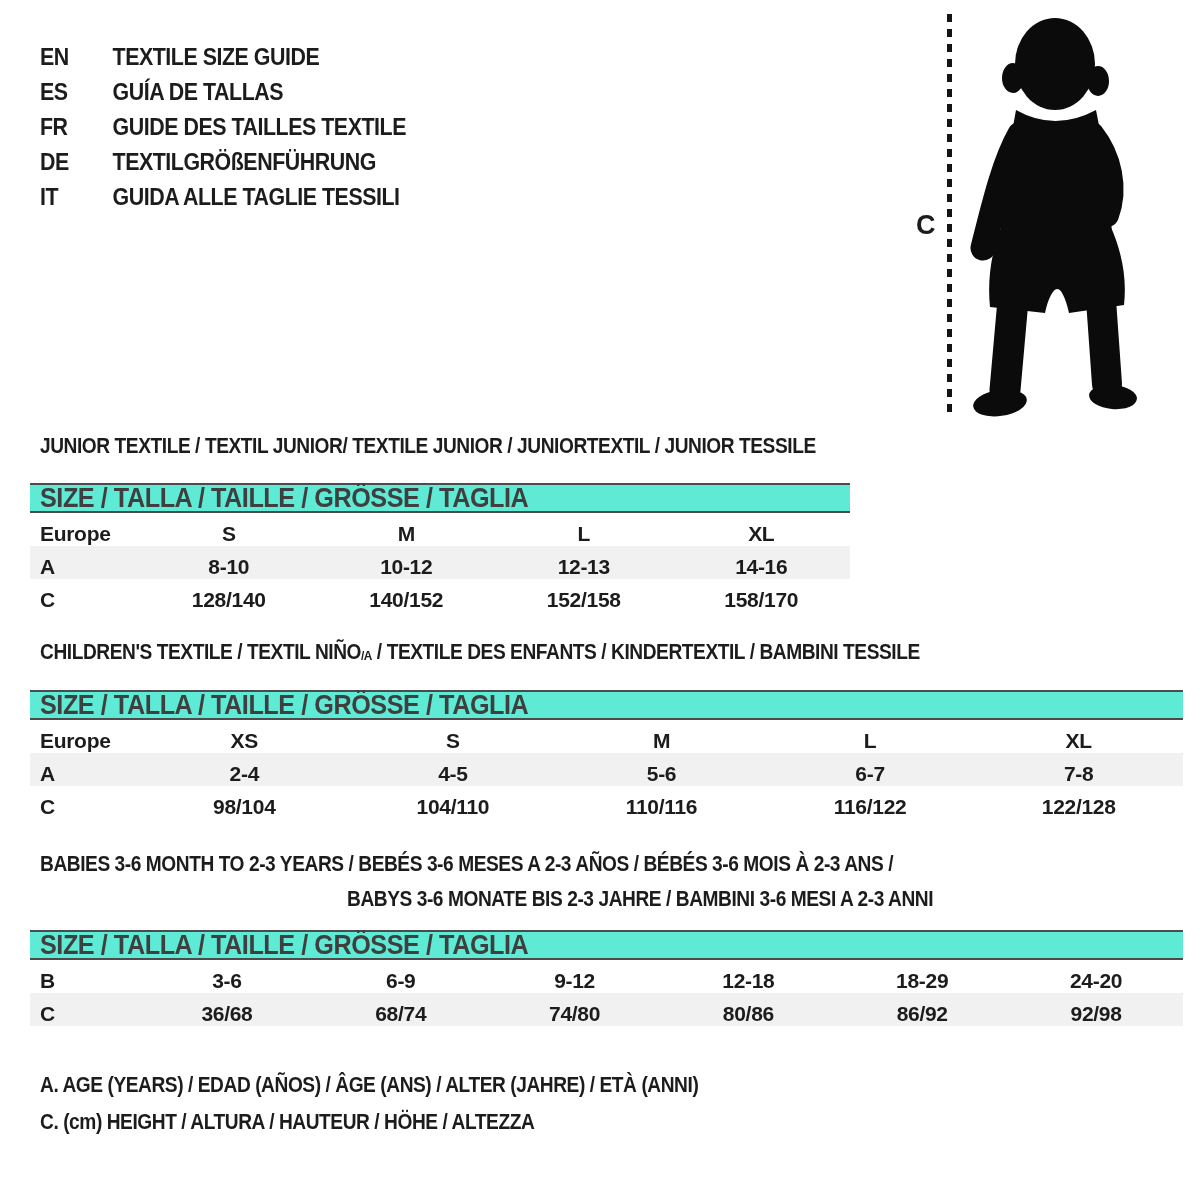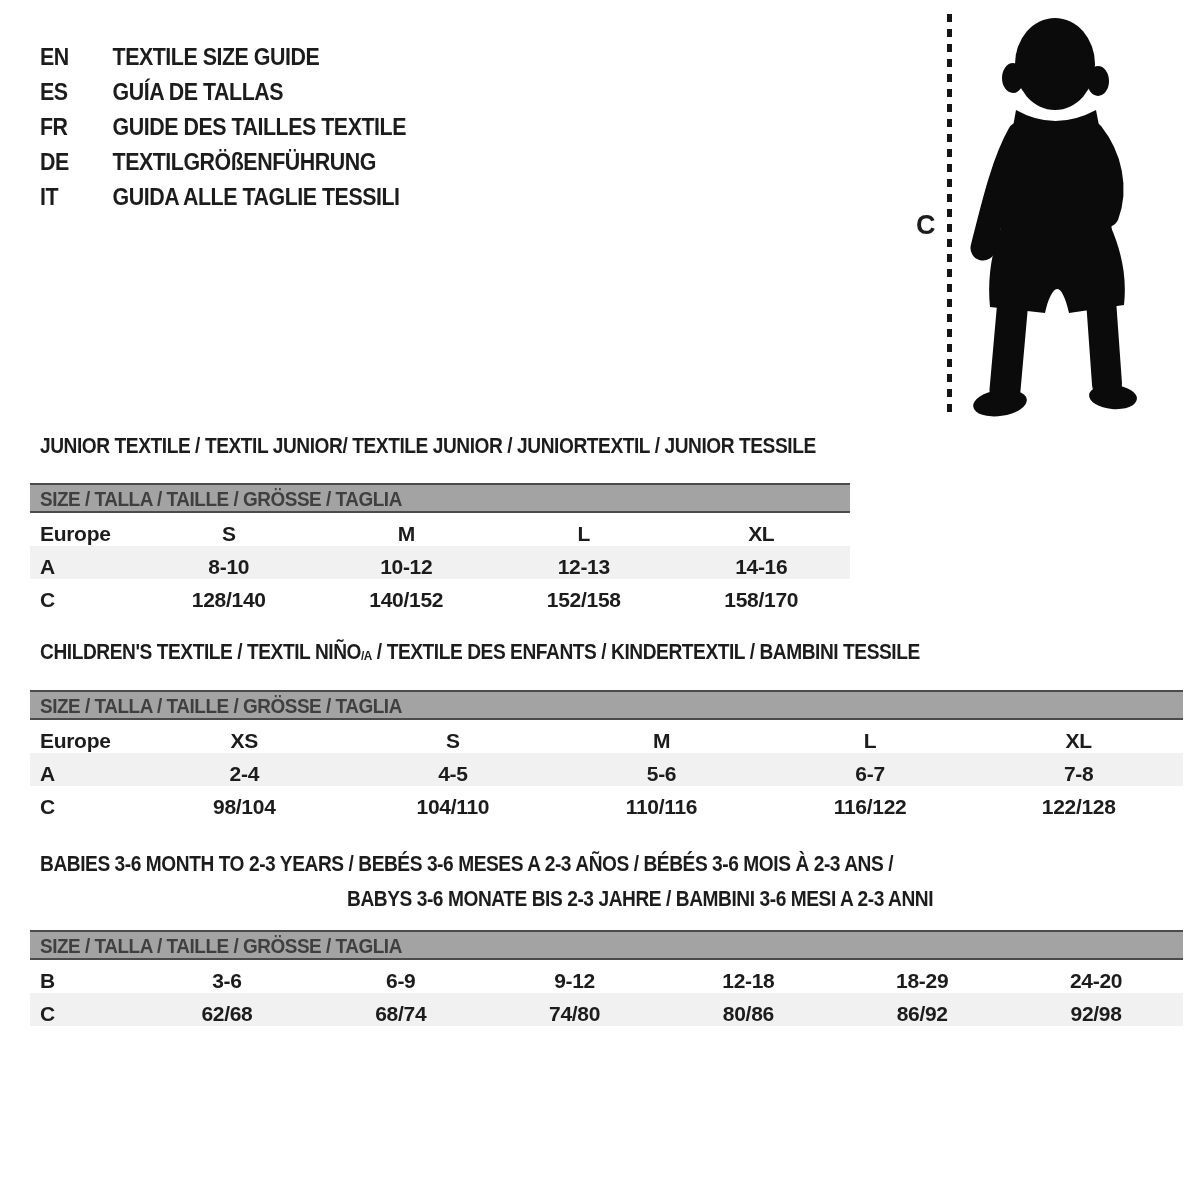--- a/index.html
+++ b/index.html
@@ -33,24 +33,24 @@
   #children-heading { top:640px; }
   #babies-heading   { top:846px; line-height:35px; }
   .sub-part { font-size:0.62em; vertical-align:-0.05em; }
 
   
   .size-table { position:absolute; left:30px; }
   #junior-table   { top:483px; width:820px; }
   #children-table { top:690px; width:1153px; }
   #babies-table   { top:930px; width:1153px; }
   .t-bar {
-    height:30px; background:#a3a3a3;
+    height:30px; background:#5eead4;
     border-top:2px solid #4b4b4b; border-bottom:2px solid #4b4b4b;
-    display:flex; align-items:flex-end; padding-left:10px;
-    font-size:21px; color:#3f3f3f;
+    display:flex; align-items:center; padding-left:10px;
+    font-size:28px; color:#3f3f3f;
   }
   .t-bar .cond { transform:scaleX(0.9); }
   .t-row { display:flex; height:33px; align-items:flex-end; font-size:21px; letter-spacing:-0.3px; }
   .t-row.shaded { background:#f1f1f1; }
   .t-label { width:110px; padding-left:10px; }
   .t-cell { flex:1; text-align:center; }
 
   
   .legend { position:absolute; left:40px; top:1066px; }
   .legend-line { font-size:22px; line-height:37px; }
@@ -180,23 +180,29 @@
     <span class="t-label">B</span>
     <span class="t-cell">3-6</span>
     <span class="t-cell">6-9</span>
     <span class="t-cell">9-12</span>
     <span class="t-cell">12-18</span>
     <span class="t-cell">18-29</span>
     <span class="t-cell">24-20</span>
   </div>
   <div class="t-row shaded">
     <span class="t-label">C</span>
-    <span class="t-cell">62/68</span>
+    <span class="t-cell">36/68</span>
     <span class="t-cell">68/74</span>
     <span class="t-cell">74/80</span>
     <span class="t-cell">80/86</span>
     <span class="t-cell">86/92</span>
     <span class="t-cell">92/98</span>
   </div>
 </div>
 
 <div class="legend">
+  <div class="legend-line">
+    <span class="cond">A. AGE (YEARS) / EDAD (AÑOS) / ÂGE (ANS) / ALTER (JAHRE) / ETÀ (ANNI)</span>
+  </div>
+  <div class="legend-line">
+    <span class="cond">C. (cm) HEIGHT / ALTURA / HAUTEUR / HÖHE / ALTEZZA</span>
+  </div>
 </div>
 
 </body></html>

